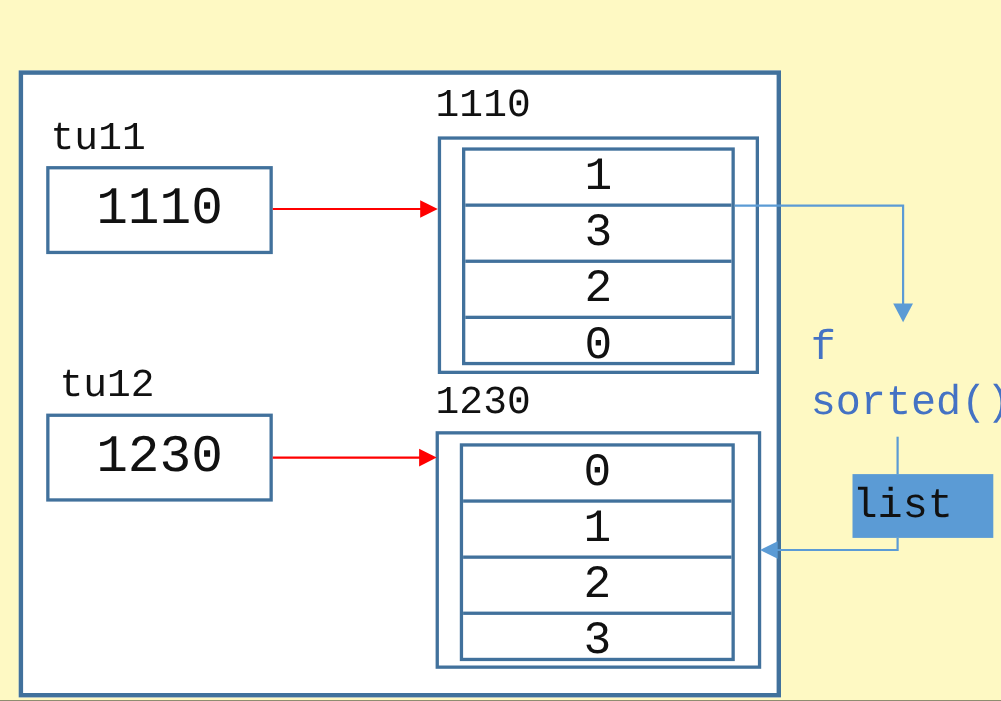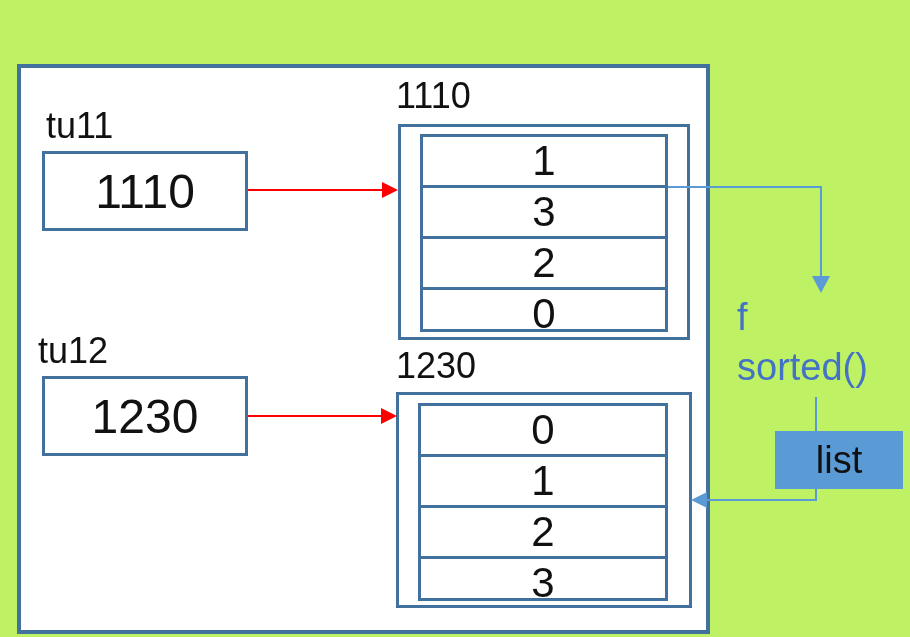--- a/index.html
+++ b/index.html
@@ -1,21 +1,21 @@
 <!DOCTYPE html>
 <html><head>
 <meta charset="utf-8">
 <style>
   html, body { margin: 0; padding: 0; background: #000; }
   #canvas {
     position: relative;
     width: 910px; height: 637px;
-    background: #bef264;
+    background: #fef9c3;
     overflow: hidden;
-    font-family: Liberation Sans, sans-serif;
+    font-family: Liberation Mono, monospace;
   }
   .abs { position: absolute; box-sizing: border-box; }
 
   .panel {
     left: 17px; top: 64px; width: 693px; height: 570px;
     background: #FFFFFF;
     border: 4px solid #41719C;
   }
 
   .var-label {
@@ -56,21 +56,21 @@
   .func-text {
     left: 737px; top: 292px;
     color: #4472C4;
     font-size: 38px; line-height: 50px;
     white-space: nowrap;
   }
 
   .badge {
     left: 775px; top: 431px; width: 128px; height: 58px;
     background: #5B9BD5;
-    display: flex; align-items: center; justify-content: center;
+    display: flex; align-items: center; 
     font-size: 38px; color: #111111;
   }
 
   svg.overlay {
     position: absolute; left: 0; top: 0;
     width: 910px; height: 637px;
     pointer-events: none;
   }
 </style>
 </head>
@@ -78,21 +78,21 @@
 
 <div id="canvas">
 
   <div class="abs panel"></div>
 
   <div class="abs var-label" style="left:46px; top:106px;">tu11</div>
   <div class="abs var-box" style="left:42px; top:151px;">
     <span>1110</span>
   </div>
 
-  <div class="abs var-label" style="left:38px; top:331px;text-align:center;">tu12</div>
+  <div class="abs var-label" style="left:54px; top:331px;text-align:center;">tu12</div>
   <div class="abs var-box" style="left:42px; top:376px;">
     <span>1230</span>
   </div>
 
   <div class="abs obj-label" style="left:396px; top:76px; gap:38px;">
     <span class="addr">1110</span>
   </div>
   <div class="abs obj-outer" style="left:398px; top:124px; width:292px; height:216px;"></div>
   <div class="abs obj-table" style="left:420px; top:134px; width:248px; height:198px;">
     <div class="cell">1</div>

